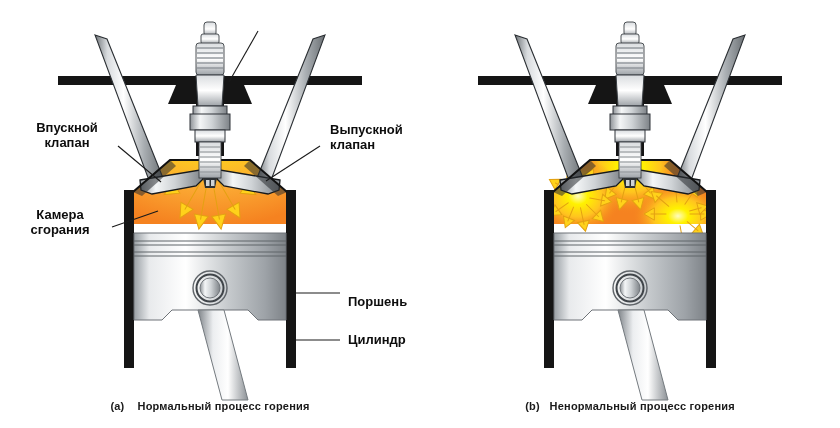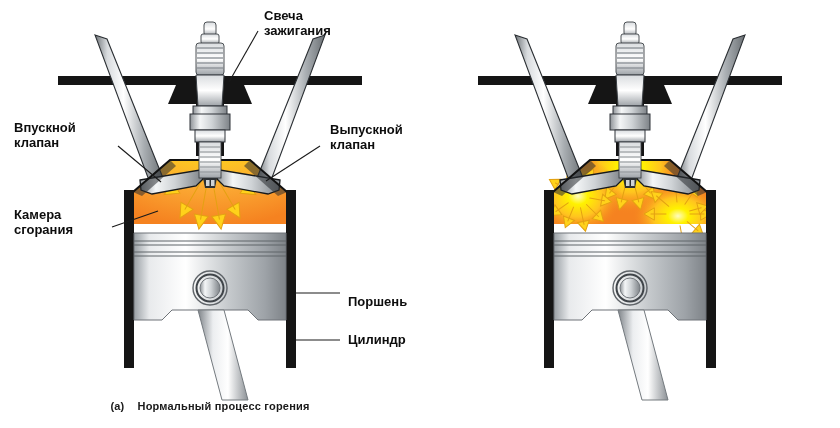--- a/index.html
+++ b/index.html
@@ -14,21 +14,21 @@
     position:absolute;bottom:16px;width:100%;text-align:center;
     font-size:11px;font-weight:bold;color:#1a1a1a;letter-spacing:.2px;
     font-family:"Liberation Sans","DejaVu Sans",sans-serif;
   }
   .cap .idx{font-weight:bold;}
   .lbl{
     position:absolute;font-size:13px;font-weight:bold;color:#0d0d0d;
     line-height:15px;white-space:pre-line;
     font-family:"Liberation Sans","DejaVu Sans",sans-serif;
   }
-  .lbl.r{text-align:left;}
+  .lbl.r{text-align:center;}
   .lbl.l{text-align:left;}
 </style>
 </head>
 <body>
 
 <div id="stage">
 
   <div class="diagram" id="diagram-a">
     <svg width="420" height="428" viewBox="0 0 420 428">
       <defs>
@@ -193,22 +193,20 @@
         <line x1="112" y1="227" x2="158" y2="211"></line>
         <line x1="340" y1="293" x2="296" y2="293"></line>
         <line x1="340" y1="340" x2="296" y2="340"></line>
       </g>
     </svg>
 
     <div class="lbl r" style="left:14px;  top:120px; width:106px;">Впускной
 клапан</div>
     <div class="lbl r" style="left:14px;  top:207px; width:92px;">Камера
 сгорания</div>
-    <div class="lbl l" style="left:264px; top:8px;   width:120px;">Свеча
-зажигания</div>
     <div class="lbl l" style="left:330px; top:122px; width:90px;">Выпускной
 клапан</div>
     <div class="lbl l" style="left:348px; top:294px; width:90px;">Поршень</div>
     <div class="lbl l" style="left:348px; top:332px; width:90px;">Цилиндр</div>
 
     <div class="cap">
       <span class="idx">(a)</span>
       <span>&nbsp;&nbsp;</span>
       <span>Нормальный процесс горения</span>
     </div>
@@ -416,15 +414,20 @@
           <circle cx="210" cy="288" r="13.5" fill="none" stroke="#3f4449" stroke-width="2"></circle>
           <circle cx="210" cy="288" r="10" fill="url(#mB2)" stroke="#72777c" stroke-width="1"></circle>
         </g>
       </g>
 
       <g>
         <path d="M198,310 L224,310 L248,400 L222,400 Z" fill="url(#rodB)" stroke="#747a7f" stroke-width="1"></path>
       </g>
     </svg>
 
+    <div class="cap">
+      <span class="idx">(b)</span>
+      <span>&nbsp;</span>
+      <span>Ненормальный процесс горения</span>
+    </div>
   </div>
 
 </div>
 
 </body></html>

